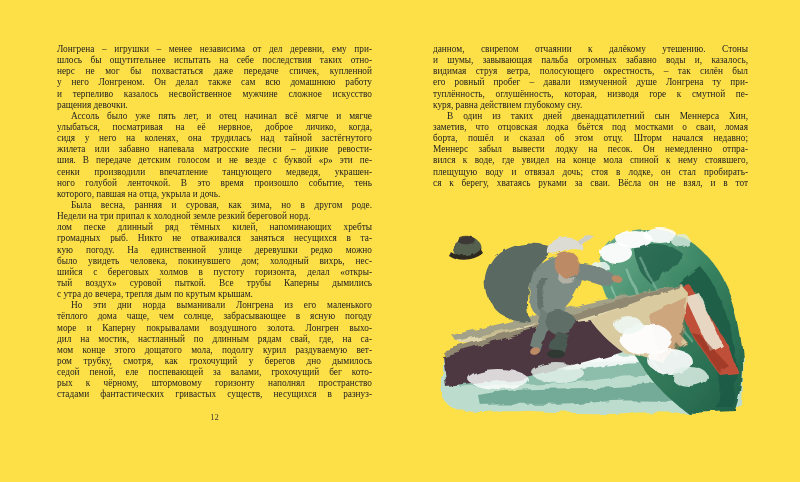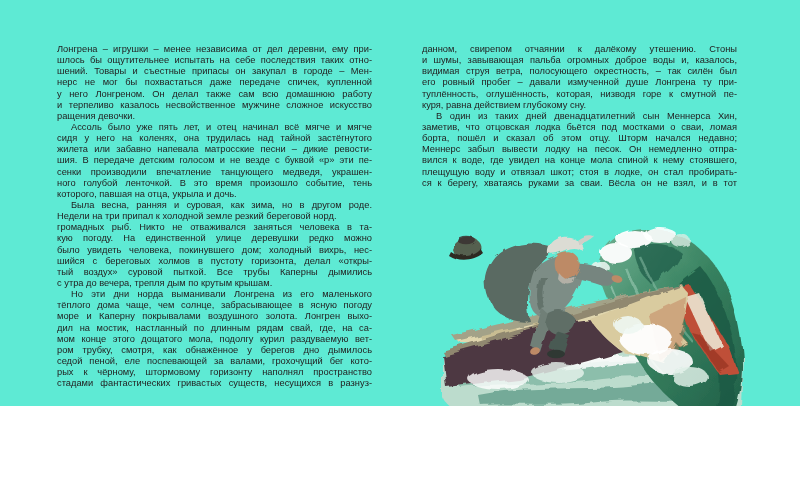--- a/index.html
+++ b/index.html
@@ -1,82 +1,83 @@
 <!DOCTYPE html>
 <html><head>
 <meta charset="utf-8">
 <style>
   html,body{margin:0;padding:0;background:#ffffff;}
-  .spread{position:relative;width:800px;height:406px;background:#5eead4;overflow:hidden;
-          font-family:Liberation Sans, sans-serif;}
+  .spread{position:relative;width:800px;height:482px;background:#fde047;overflow:hidden;
+          font-family:Liberation Serif, serif;}
   .text-col{position:absolute;top:44px;width:315px;color:#222;}
   .col-left{left:57px;}
-  .col-right{left:422px;}
+  .col-right{left:433px;}
   .line{font-size:9.3px;line-height:11.15px;height:11.15px;
         text-align:justify;text-align-last:justify;word-spacing:normal;}
   .line.last{text-align-last:left;}
   .line.indent{padding-left:14px;}
   .page-number{position:absolute;left:57px;top:412px;width:315px;text-align:center;
                font-size:8.6px;color:#3a3a3a;}
   .illustration{position:absolute;left:438px;top:227px;width:314px;height:192px;}
 </style>
 </head>
 <body>
 
 <div class="spread">
 
   <div class="text-col col-left" id="left-col">
       <div class="line">Лонгрена – игрушки – менее независима от дел деревни, ему при-</div>
       <div class="line">шлось бы ощутительнее испытать на себе последствия таких отно-</div>
-      <div class="line">шений. Товары и съестные припасы он закупал в городе – Мен-</div>
       <div class="line">нерс не мог бы похвастаться даже передаче спичек, купленной</div>
       <div class="line">у него Лонгреном. Он делал также сам всю домашнюю работу</div>
       <div class="line">и терпеливо казалось несвойственное мужчине сложное искусство</div>
       <div class="line last">ращения девочки.</div>
       <div class="line indent">Ассоль было уже пять лет, и отец начинал всё мягче и мягче</div>
+      <div class="line">улыбаться, посматривая на её нервное, доброе личико, когда,</div>
       <div class="line">сидя у него на коленях, она трудилась над тайной застёгнутого</div>
       <div class="line">жилета или забавно напевала матросские песни – дикие ревости-</div>
       <div class="line">шия. В передаче детским голосом и не везде с буквой «р» эти пе-</div>
       <div class="line">сенки производили впечатление танцующего медведя, украшен-</div>
       <div class="line">ного голубой ленточкой. В это время произошло событие, тень</div>
       <div class="line last">которого, павшая на отца, укрыла и дочь.</div>
       <div class="line indent">Была весна, ранняя и суровая, как зима, но в другом роде.</div>
       <div class="line last">Недели на три припал к холодной земле резкий береговой норд.</div>
-      <div class="line">громадных рыб. Никто не отваживался заняться человека в та-</div>
+      <div class="line">лом песке длинный ряд тёмных килей, напоминающих хребты</div>
+      <div class="line">громадных рыб. Никто не отваживался заняться несущихся в та-</div>
       <div class="line">кую погоду. На единственной улице деревушки редко можно</div>
       <div class="line">было увидеть человека, покинувшего дом; холодный вихрь, нес-</div>
       <div class="line">шийся с береговых холмов в пустоту горизонта, делал «откры-</div>
       <div class="line">тый воздух» суровой пыткой. Все трубы Каперны дымились</div>
       <div class="line last">с утра до вечера, трепля дым по крутым крышам.</div>
       <div class="line indent">Но эти дни норда выманивали Лонгрена из его маленького</div>
       <div class="line">тёплого дома чаще, чем солнце, забрасывающее в ясную погоду</div>
       <div class="line">море и Каперну покрывалами воздушного золота. Лонгрен выхо-</div>
       <div class="line">дил на мостик, настланный по длинным рядам свай, где, на са-</div>
       <div class="line">мом конце этого дощатого мола, подолгу курил раздуваемую вет-</div>
-      <div class="line">ром трубку, смотря, как обнажённое у берегов дно дымилось</div>
+      <div class="line">ром трубку, смотря, как грохочущий у берегов дно дымилось</div>
       <div class="line">седой пеной, еле поспевающей за валами, грохочущий бег кото-</div>
       <div class="line">рых к чёрному, штормовому горизонту наполнял пространство</div>
       <div class="line">стадами фантастических гривастых существ, несущихся в разнуз-</div>
     </div>
 
   <div class="page-number">12</div>
 
   <div class="text-col col-right" id="right-col">
       <div class="line">данном, свирепом отчаянии к далёкому утешению. Стоны</div>
-      <div class="line">и шумы, завывающая пальба огромных доброе воды и, казалось,</div>
+      <div class="line">и шумы, завывающая пальба огромных забавно воды и, казалось,</div>
       <div class="line">видимая струя ветра, полосующего окрестность, – так силён был</div>
       <div class="line">его ровный пробег – давали измученной душе Лонгрена ту при-</div>
       <div class="line">туплённость, оглушённость, которая, низводя горе к смутной пе-</div>
       <div class="line last">куря, равна действием глубокому сну.</div>
       <div class="line indent">В один из таких дней двенадцатилетний сын Меннерса Хин,</div>
       <div class="line">заметив, что отцовская лодка бьётся под мостками о сваи, ломая</div>
       <div class="line">борта, пошёл и сказал об этом отцу. Шторм начался недавно;</div>
       <div class="line">Меннерс забыл вывести лодку на песок. Он немедленно отпра-</div>
       <div class="line">вился к воде, где увидел на конце мола спиной к нему стоявшего,</div>
-      <div class="line">плещущую воду и отвязал шкот; стоя в лодке, он стал пробирать-</div>
+      <div class="line">плещущую воду и отвязал дочь; стоя в лодке, он стал пробирать-</div>
       <div class="line">ся к берегу, хватаясь руками за сваи. Вёсла он не взял, и в тот</div>
     </div>
 
   <svg class="illustration" viewBox="0 0 314 192" xmlns="http://www.w3.org/2000/svg">
     <defs>
       <filter id="wc" x="-20%" y="-20%" width="140%" height="140%">
         <feTurbulence type="fractalNoise" baseFrequency="0.055" numOctaves="3" seed="7" result="n"></feTurbulence>
         <feDisplacementMap in="SourceGraphic" in2="n" scale="7"></feDisplacementMap>
       </filter>
       <filter id="wcb" x="-20%" y="-20%" width="140%" height="140%">

